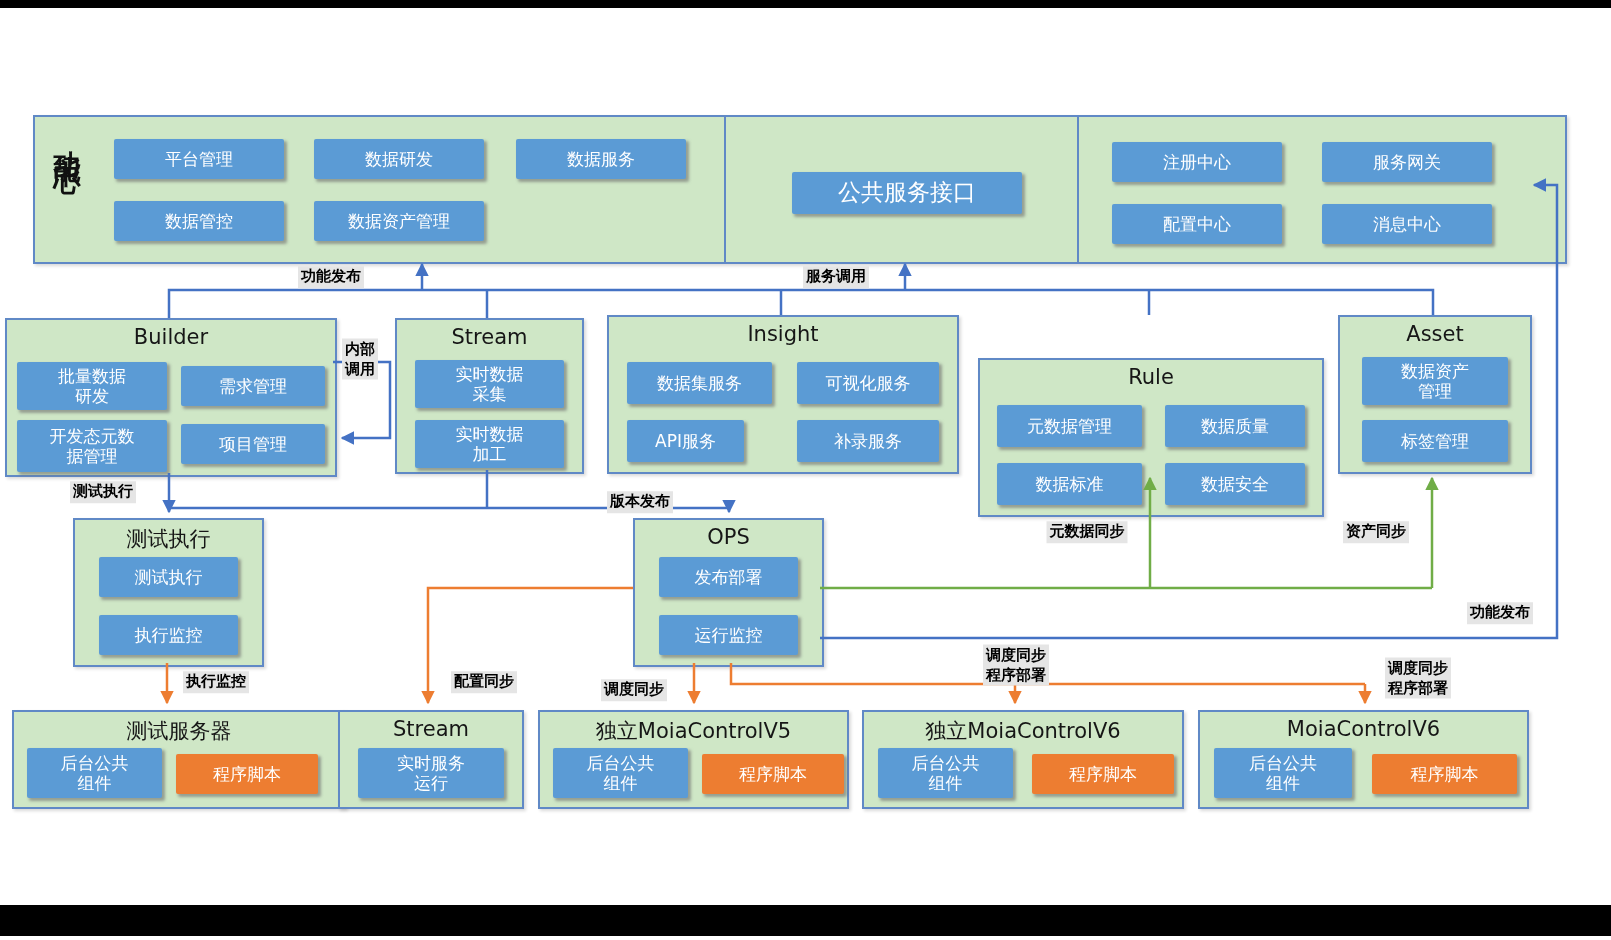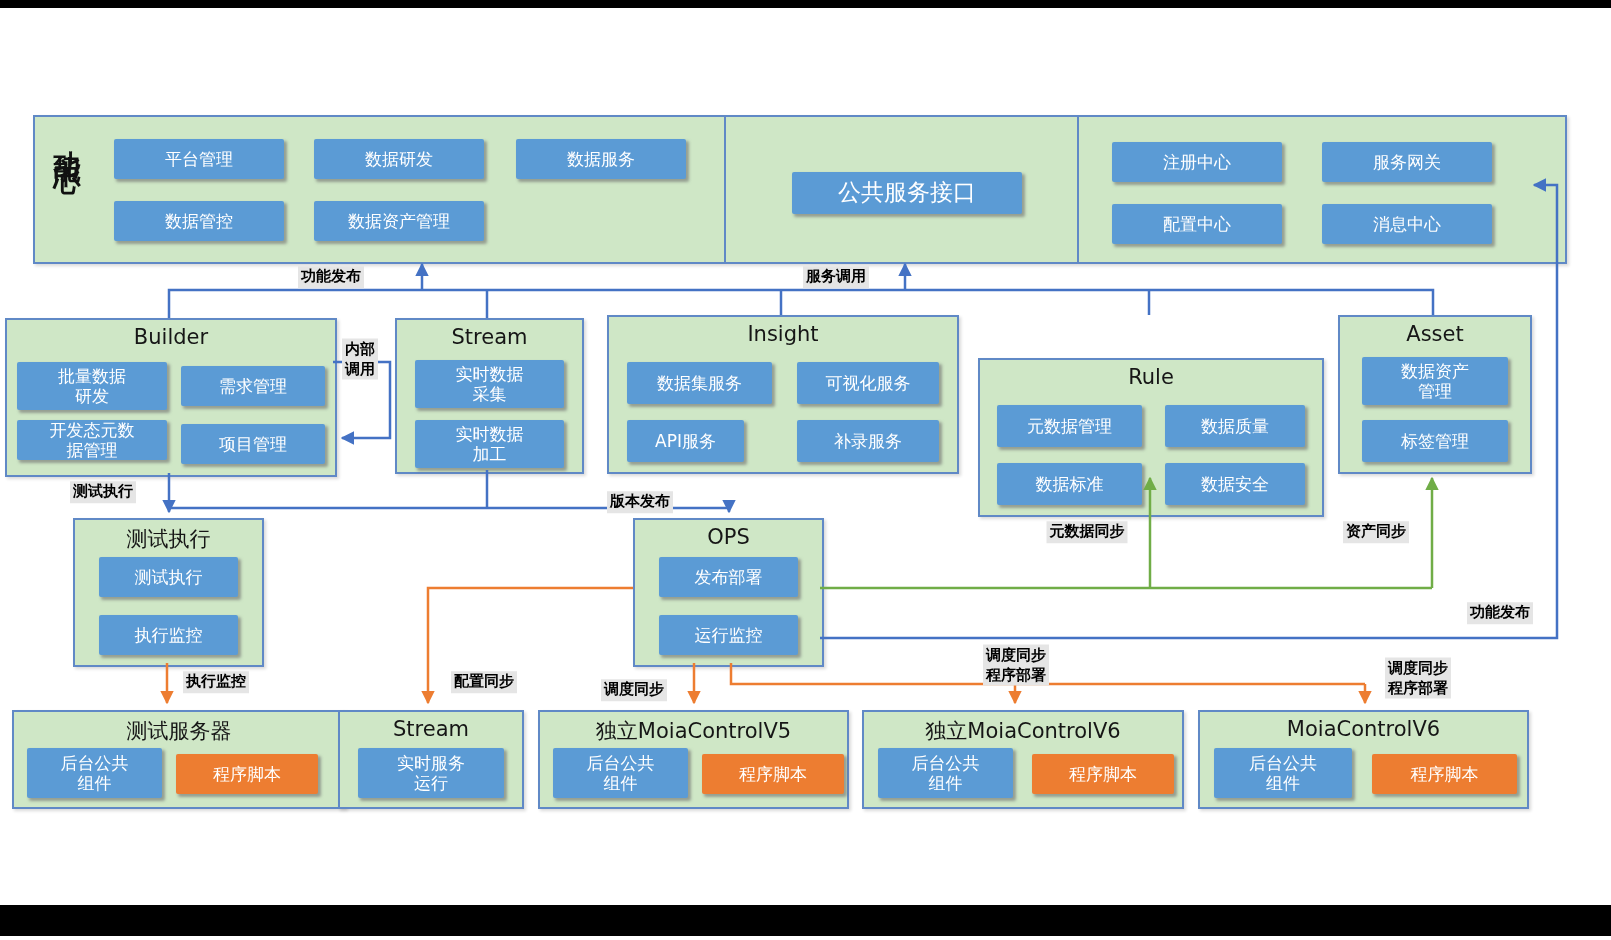--- a/index.html
+++ b/index.html
@@ -39,21 +39,21 @@
     <div class="btn blue" style="left:1287px;top:25px;width:170px;height:40px">服务网关</div>
     <div class="btn blue" style="left:1077px;top:87px;width:170px;height:40px">配置中心</div>
     <div class="btn blue" style="left:1287px;top:87px;width:170px;height:40px">消息中心</div>
   </div>
 
   <div class="panel" style="left:5px;top:318px;width:328px;height:155px;">
     <div class="panel-title">Builder</div>
     <div class="btn blue" style="left:10px;top:42px;width:150px;height:48px">批量数据
 研发</div>
     <div class="btn blue" style="left:174px;top:46px;width:144px;height:40px">需求管理</div>
-    <div class="btn blue" style="left:10px;top:100px;width:150px;height:40px">开发态元数
+    <div class="btn blue" style="left:10px;top:100px;width:150px;height:52px">开发态元数
 据管理</div>
     <div class="btn blue" style="left:174px;top:104px;width:144px;height:40px">项目管理</div>
   </div>
 
   <div class="panel" style="left:395px;top:318px;width:185px;height:152px;">
     <div class="panel-title">Stream</div>
     <div class="btn blue" style="left:18px;top:40px;width:149px;height:48px">实时数据
 采集</div>
     <div class="btn blue" style="left:18px;top:100px;width:149px;height:48px">实时数据
 加工</div>

